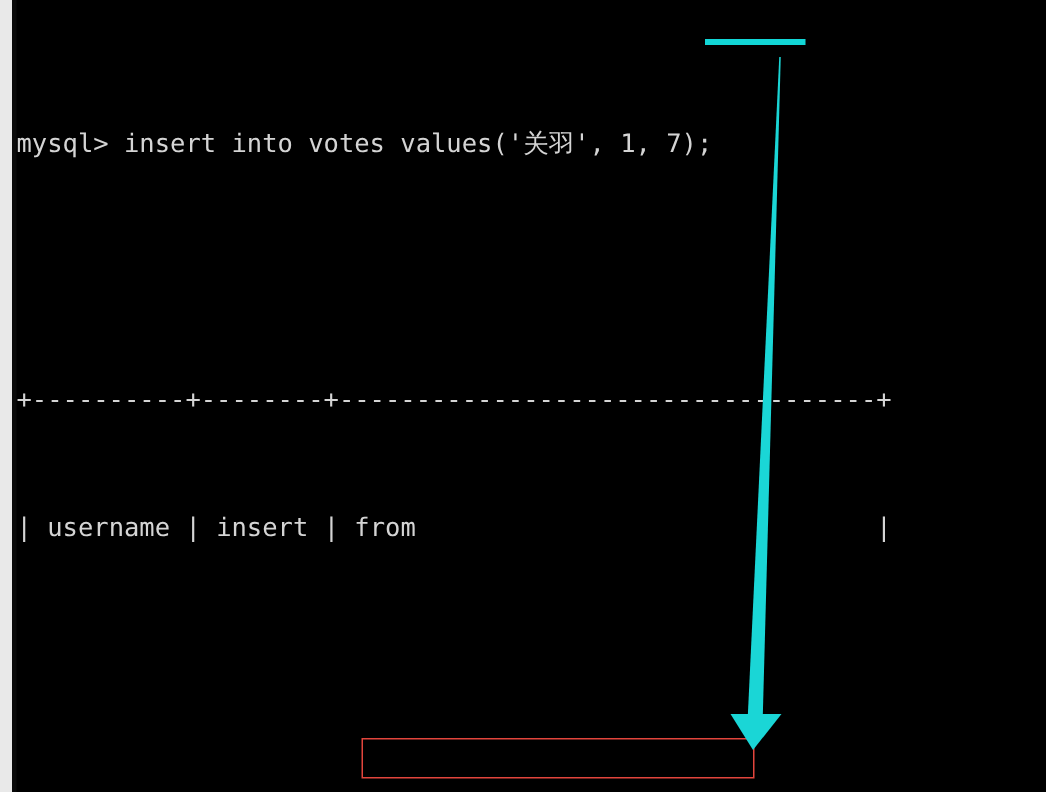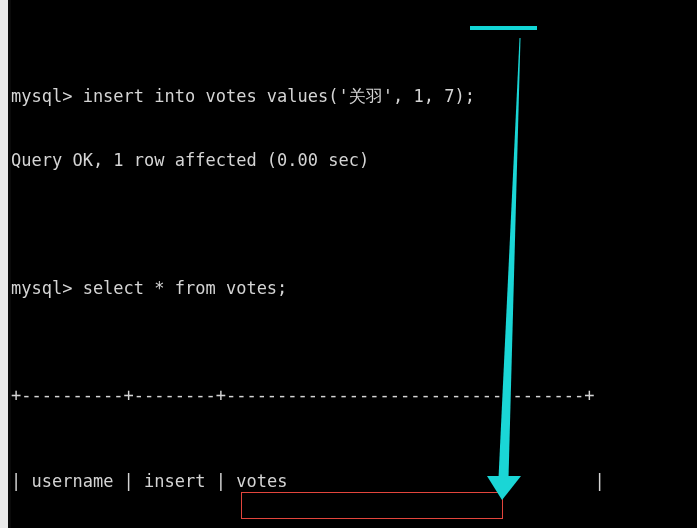--- a/index.html
+++ b/index.html
@@ -85,28 +85,26 @@
 
 <div id="screen">
 
   <div id="left-strip"></div>
   <div id="left-strip-inner"></div>
 
   <div class="term">
 
     
     <div class="line"><span>mysql&gt; insert into votes values('关羽', 1, 7);</span></div>
-    <div class="line"><span>Query OK, 1 row affected (0.00 sec)</span></div>
     <div class="line blank">&nbsp;</div>
-    <div class="line"><span>mysql&gt; select * from votes;</span></div>
 
     
     <div class="line rule">+----------+--------+-----------------------------------+</div>
 
-    <div class="line"><span>| </span><span>username</span><span> | </span><span>insert</span><span> | </span><span>votes</span><span>                              |</span></div>
+    <div class="line"><span>| </span><span>username</span><span> | </span><span>insert</span><span> | </span><span>from</span><span>                              |</span></div>
 
     
 
     
 
     
   </div>
 
   <div id="redbox"></div>
 

